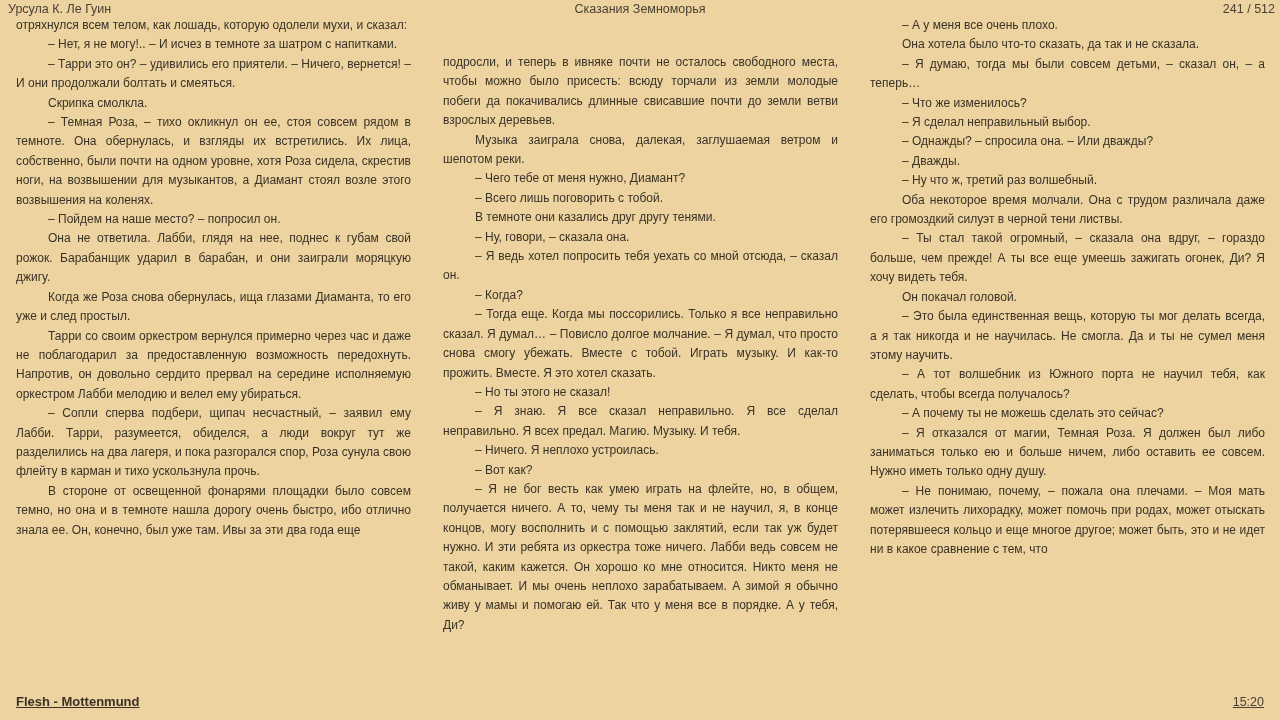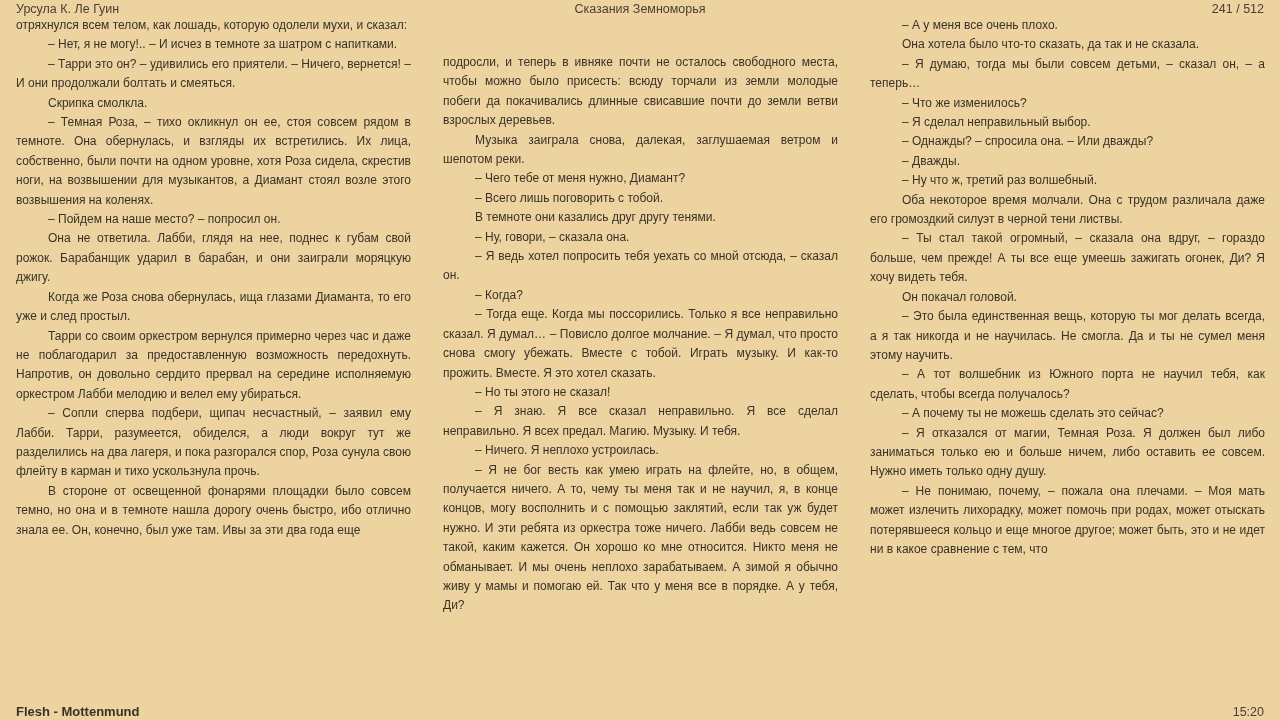--- a/index.html
+++ b/index.html
@@ -6,24 +6,24 @@
   body {
     width:1280px; height:720px; overflow:hidden;
     background:#ecd3a0;
     color:#3a3226;
     font-family:"Liberation Sans", sans-serif;
     position:relative;
   }
   .hdr {
     position:absolute; top:1px; font-size:12.5px; line-height:16px; color:#4a4034;
   }
-  .hdr-left { left:16px;text-align:center; }
+  .hdr-left { left:8px;text-align:center; }
   .hdr-center { left:0; width:1280px; text-align:center; }
-  .hdr-right { right:16px; }
-  .ftr { position:absolute; bottom:0; font-size:13px; line-height:16px; color:#3a3226; }
+  .hdr-right { right:5px; }
+  .ftr { position:absolute; bottom:10px; font-size:13px; line-height:16px; color:#3a3226;text-decoration:underline; }
   .ftr-left { left:16px; font-weight:bold; }
   .ftr-right { right:16px; color:#4a4034; font-size:12.5px;margin-left:8px; }
   .col {
     position:absolute; top:16px; width:395px;
     font-size:12px; line-height:19.4px;
     text-align:justify;
   }
   .col1 { left:16px; }
   .col2 { left:443px;margin-top:37px; }
   .col3 { left:870px; }
@@ -56,20 +56,21 @@
     <p>– Чего тебе от меня нужно, Диамант?</p>
     <p>– Всего лишь поговорить с тобой.</p>
     <p>В темноте они казались друг другу тенями.</p>
     <p>– Ну, говори, – сказала она.</p>
     <p>– Я ведь хотел попросить тебя уехать со мной отсюда, – сказал он.</p>
     <p>– Когда?</p>
     <p>– Тогда еще. Когда мы поссорились. Только я все неправильно сказал. Я думал… – Повисло долгое молчание. – Я думал, что просто снова смогу убежать. Вместе с тобой. Играть музыку. И как-то прожить. Вместе. Я это хотел сказать.</p>
     <p>– Но ты этого не сказал!</p>
     <p>– Я знаю. Я все сказал неправильно. Я все сделал неправильно. Я всех предал. Магию. Музыку. И тебя.</p>
     <p>– Ничего. Я неплохо устроилась.</p>
+    <p>– Вот как?</p>
     <p>– Я не бог весть как умею играть на флейте, но, в общем, получается ничего. А то, чему ты меня так и не научил, я, в конце концов, могу восполнить и с помощью заклятий, если так уж будет нужно. И эти ребята из оркестра тоже ничего. Лабби ведь совсем не такой, каким кажется. Он хорошо ко мне относится. Никто меня не обманывает. И мы очень неплохо зарабатываем. А зимой я обычно живу у мамы и помогаю ей. Так что у меня все в порядке. А у тебя, Ди?</p>
   </div>
 <div class="col col3">
     <p>– А у меня все очень плохо.</p>
     <p>Она хотела было что-то сказать, да так и не сказала.</p>
     <p>– Я думаю, тогда мы были совсем детьми, – сказал он, – а теперь…</p>
     <p>– Что же изменилось?</p>
     <p>– Я сделал неправильный выбор.</p>
     <p>– Однажды? – спросила она. – Или дважды?</p>
     <p>– Дважды.</p>

